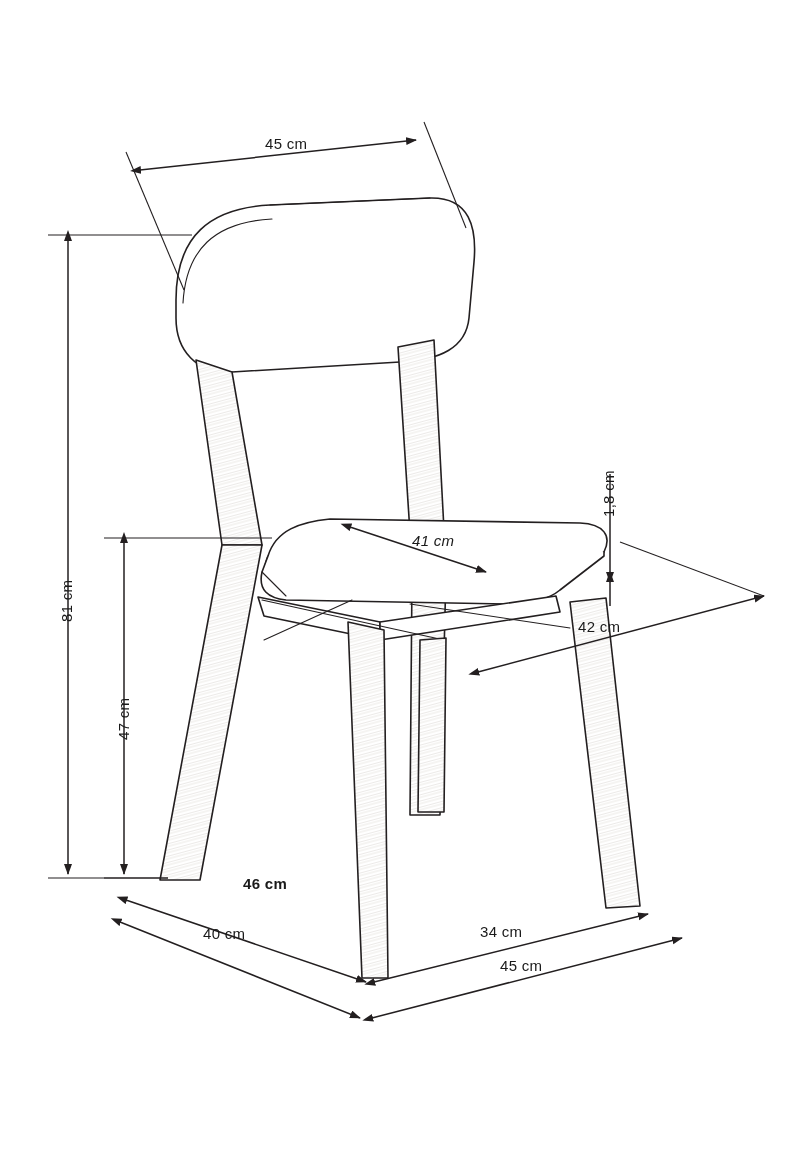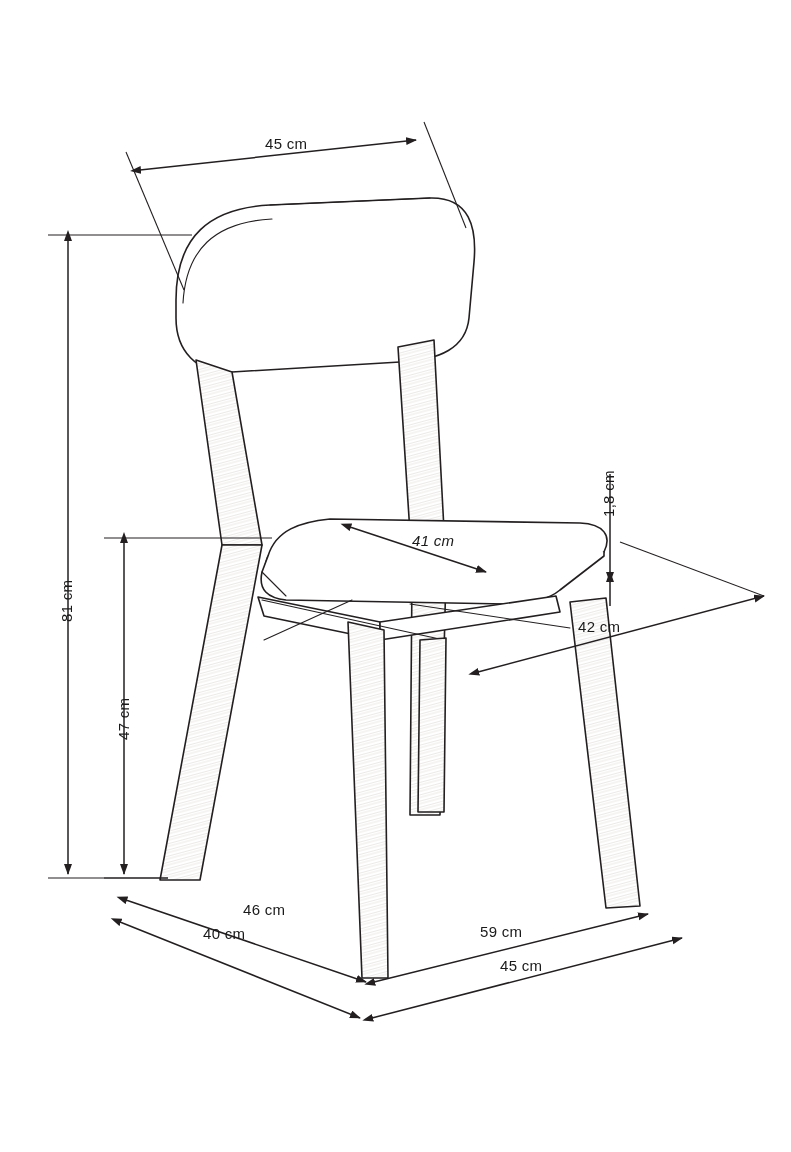--- a/index.html
+++ b/index.html
@@ -119,21 +119,21 @@
   <div class="dim-label rot90" style="left:58px; top:622px;">81 cm</div>
 
   <div class="dim-label rot90" style="left:115px; top:740px;">47 cm</div>
 
   <div class="dim-label rot90" style="left:600px; top:517px;">1,8 cm</div>
 
   <div class="dim-label" style="left:412px; top:532px;font-style:italic;">41 cm</div>
 
   <div class="dim-label" style="left:568px; top:618px;margin-left:10px;">42 cm</div>
 
-  <div class="dim-label" style="left:243px; top:901px;">46 cm</div>
+  <div class="dim-label" style="left:243px; top:875px;font-weight:bold;">46 cm</div>
 
   <div class="dim-label" style="left:203px; top:925px;">40 cm</div>
 
-  <div class="dim-label" style="left:480px; top:923px;">59 cm</div>
+  <div class="dim-label" style="left:480px; top:923px;">34 cm</div>
 
   <div class="dim-label" style="left:500px; top:957px;">45 cm</div>
 
 </div>
 
 </body></html>

